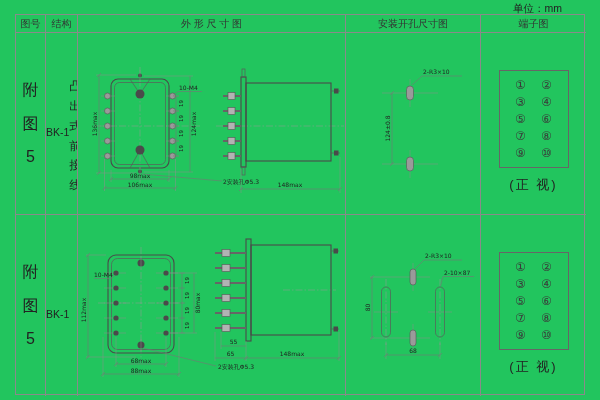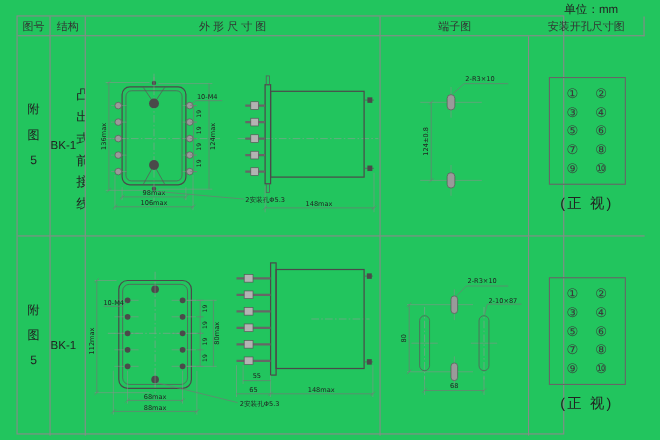--- a/index.html
+++ b/index.html
@@ -1,27 +1,27 @@
 <!DOCTYPE html>
 <html><head>
 <meta charset="utf-8">
 <style>
   html,body{margin:0;padding:0;background:#fff;}
   #page{position:relative;width:600px;height:400px;background:#22c55e;
         font-family:"Liberation Sans","DejaVu Sans",sans-serif;color:#222;overflow:hidden;}
   #unit{position:absolute;top:2px;right:38px;font-size:10.5px;color:#222;}
-  #tbl{position:absolute;left:15px;top:14px;width:498px;height:381px;
+  #tbl{position:absolute;left:15px;top:14px;width:570px;height:381px;
        display:grid;grid-template-columns:30px 32px 268px 135px 105px;
        grid-template-rows:18px 182px 181px;border:1px solid #8a8a8a;box-sizing:border-box;}
   .cell{border-right:1px solid #8a8a8a;border-bottom:1px solid #8a8a8a;box-sizing:border-box;overflow:hidden;}
   .lastcol{border-right:none;}
   .lastrow{border-bottom:none;}
   .hdr{display:flex;align-items:center;justify-content:center;font-size:10px;color:#333;white-space:nowrap;}
   .fig-cell{display:flex;align-items:center;justify-content:center;}
-  .vtext{width:1.1em;font-size:11px;line-height:2.1;text-align:center;word-break:break-all;color:#222;}
+  .vtext{width:1.1em;font-size:16px;line-height:2.1;text-align:center;word-break:break-all;color:#222;}
   .struct-cell{display:flex;flex-direction:row;align-items:center;padding-top:26px;}
   .model{font-size:10.5px;margin-bottom:9px;white-space:nowrap;}
   .wiring{width:1.1em;font-size:12px;line-height:1.65;text-align:right;word-break:break-all;}
   svg{display:block;}
   svg text{font-family:"DejaVu Sans","Liberation Sans",sans-serif;font-size:6px;fill:#222;}
   svg text.dsm{font-size:5.5px;}
   .ln{fill:none;stroke:#4a4a4a;stroke-width:1.1;}
   .ln2{fill:none;stroke:#5a5a5a;stroke-width:0.7;}
   .thin{stroke:#8f8f8f;stroke-width:0.5;fill:none;}
   .dim{stroke:#767676;stroke-width:0.6;fill:none;}
@@ -39,22 +39,22 @@
 <body>
 
 <div id="page">
   <div id="unit">单位：mm</div>
 
   <div id="tbl">
 
     <div class="cell hdr">图号</div>
     <div class="cell hdr">结构</div>
     <div class="cell hdr">外 形 尺 寸 图</div>
+    <div class="cell hdr">安装开孔尺寸图</div>
     <div class="cell hdr lastcol">端子图</div>
-    <div class="cell hdr">安装开孔尺寸图</div>
 
     <div class="cell fig-cell">
       <div class="vtext">附图5</div>
     </div>
     <div class="cell struct-cell">
       <div class="model">BK-1</div>
       <div class="wiring">凸出式前接线</div>
     </div>
 
     <div class="cell">

